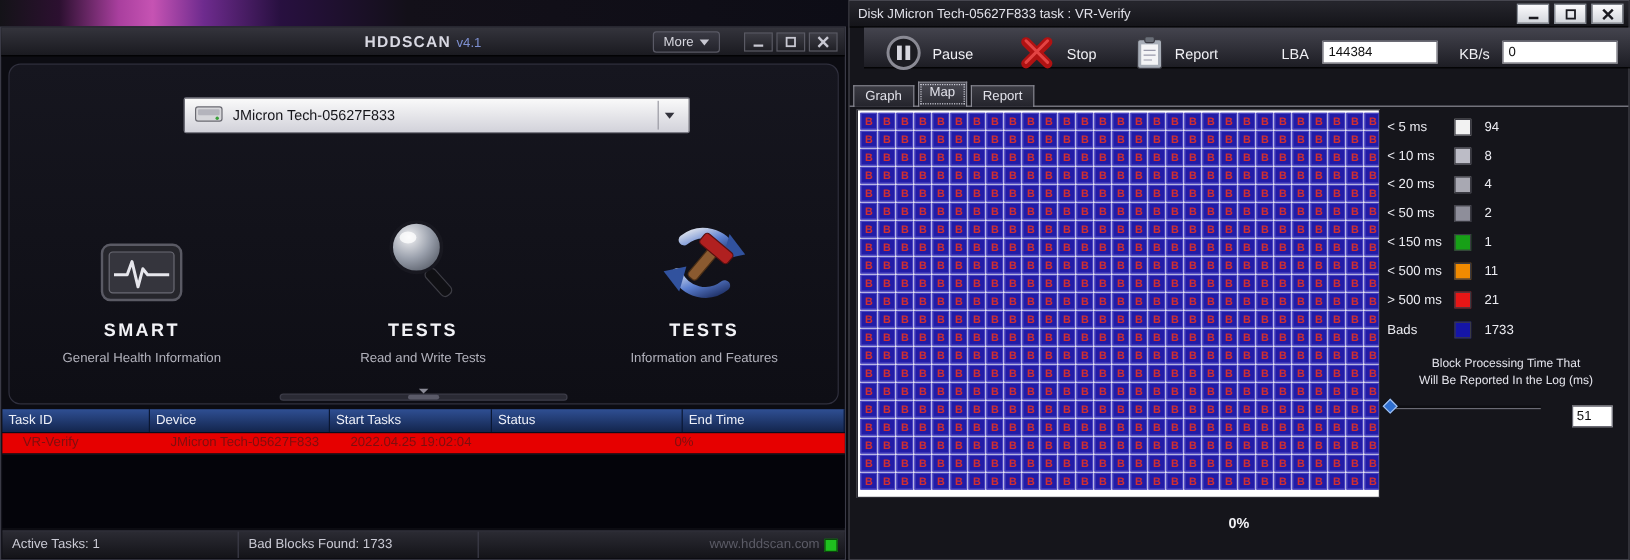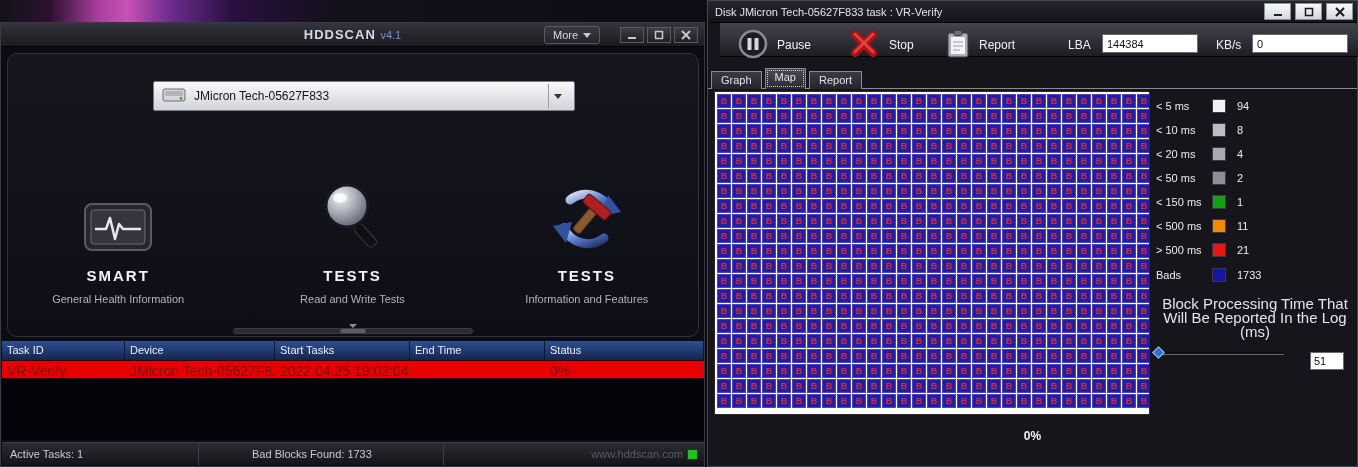--- a/index.html
+++ b/index.html
@@ -45,27 +45,27 @@
   .splitter { position:absolute; left:232px; top:305px; width:240px; height:6px;
     background:#2a2a34; border-radius:3px; border:1px solid #3c3c48; cursor:pointer; }
   .splitter .handle { position:absolute; left:106px; top:0; width:26px; height:4px; background:#5a5a68; border-radius:2px; }
   .splitter .tri { position:absolute; left:115px; top:-5px; width:0; height:0;
     border-left:4px solid transparent; border-right:4px solid transparent; border-top:4px solid #8a8a96; }
 
   .task-table { position:absolute; left:1px; top:318px; width:702px; }
   .t-head { display:flex; height:20px; background:linear-gradient(#2f4f93,#13254d); border-bottom:1px solid #060d1f; }
   .t-head .cell { color:#eef0f8; font-size:11px; padding:3px 5px; border-right:1px solid #0a1733; cursor:pointer; }
   .t-row { display:flex; height:17px; background:var(--task-row-bg,#e60000); cursor:pointer; }
-  .t-row .cell { color:var(--task-row-text,#7e0f0f); font-size:14px; padding:2px 5px; overflow:hidden; white-space:nowrap; }
+  .t-row .cell { color:var(--task-row-text,#7e0f0f); font-size:11px; padding:2px 17px; overflow:hidden; white-space:nowrap; }
   .col-1 { width:123px; } .col-2 { width:150px; } .col-3 { width:135px; } .col-4 { width:135px; } .col-5 { flex:1; }
   .t-empty { height:62px; background:#04040a; border-top:1px solid #15151d; }
 
   .statusbar { position:absolute; left:1px; top:419px; width:702px; height:23px;
     background:linear-gradient(#2b2b33,#131318); border-top:1px solid #3c3c46; display:flex; align-items:center;
-    color:#cacad4; font-size:11px;gap:45px; }
+    color:#cacad4; font-size:11px; }
   .sb-sec { height:100%; display:flex; align-items:center; padding:0 8px; border-right:1px solid #3e3e4a; }
   .sb-1 { width:197px; } .sb-2 { width:200px; }
   .sb-3 { flex:1; justify-content:flex-end; padding-right:21px; color:#5b5b66; border-right:none; }
   .sb-led { position:absolute; right:6px; top:6px; width:11px; height:11px; background:var(--status-led,#1fc01f); border:1px solid #0a4a0a; }
 
   
   .task-window { position:absolute; left:707px; top:0; width:651px; height:467px;
     background:#15151b; border:1px solid #46464f; }
   .task-titlebar { position:absolute; left:0; top:0; width:100%; height:22px;
     background:linear-gradient(#26262d,#141419); border-bottom:1px solid #000;
@@ -98,21 +98,21 @@
   .block { width:14px; height:14px; background:var(--block-bg,#221ca6); color:var(--block-fg,#d23030);
     border:1px solid var(--block-border,#4a44c2);
     font-size:9px; font-weight:bold; line-height:12px; text-align:center; }
 
   .legend { position:absolute; left:448px; top:96px; width:198px; color:#ececf2; font-size:11px; }
   .legend-row { display:flex; align-items:center; height:17px; margin-bottom:7px; }
   .legend-row.gap-before { margin-top:8px; }
   .legend-label { width:56px; }
   .legend-swatch { width:14px; height:14px; border:1px solid #3a3a42; display:inline-block; }
   .legend-count { margin-left:11px; }
-  .legend-note { margin-top:14px; text-align:center; font-size:15px; color:#e4e4ec; line-height:14px; }
+  .legend-note { margin-top:14px; text-align:center; font-size:10px; color:#e4e4ec; line-height:14px; }
   .slider-row { margin-top:13px; display:flex; align-items:flex-start; }
   .slider-track { position:relative; width:128px; height:3px; background:#0e0e12; border-bottom:1px solid #6a6a74; cursor:pointer; }
   .slider-handle { position:absolute; left:-2px; top:-4px; width:9px; height:9px; background:#2f6fd0;
     border:1px solid #a8c4ee; transform:rotate(45deg); cursor:pointer; }
   .slider-value { margin-left:26px; width:34px; height:18px; background:#fff; border:1px solid #6a6a74;
     font-size:11px; font-family:"Liberation Sans", sans-serif; padding:0 3px; color:#111; }
 
   .progress-text { position:absolute; left:0; top:428px; width:100%; text-align:center;
     color:#f2f2f6; font-size:12px; font-weight:bold; }
 </style>
@@ -226,22 +226,22 @@
   <div class="splitter">
     <div class="handle"></div>
     <div class="tri"></div>
   </div>
 
   <div class="task-table">
     <div class="t-head">
       <div class="cell col-1">Task ID</div>
       <div class="cell col-2">Device</div>
       <div class="cell col-3">Start Tasks</div>
+      <div class="cell col-5">Status</div>
       <div class="cell col-4">End Time</div>
-      <div class="cell col-5">Status</div>
     </div>
     <div class="t-row">
       <div class="cell col-1">VR-Verify</div>
       <div class="cell col-2">JMicron Tech-05627F833</div>
       <div class="cell col-3">2022.04.25 19:02:04</div>
       <div class="cell col-4"></div>
       <div class="cell col-5">0%</div>
     </div>
     <div class="t-empty"></div>
   </div>

